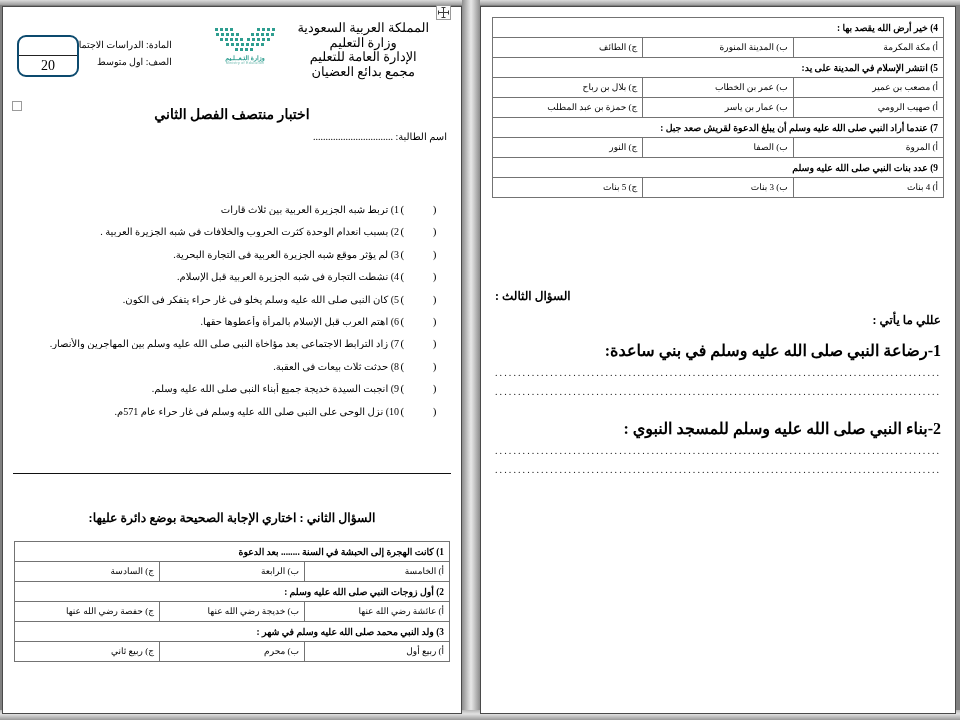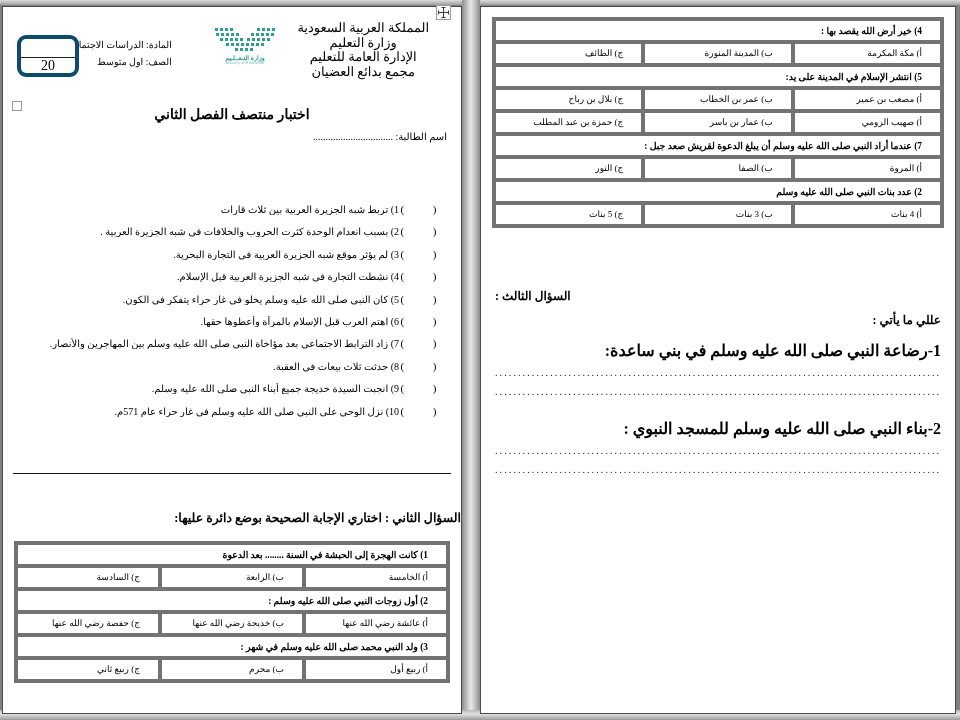--- a/index.html
+++ b/index.html
@@ -139,21 +139,21 @@
     font-family: "Liberation Sans", sans-serif;
   }
 
   
   .score-box {
     position: absolute;
     left: 14px;
     top: 28px;
     width: 62px;
     height: 42px;
-    border: 4px solid #0c4a6e;
+    border: 2px solid #0c4a6e;
     border-radius: 9px;
     box-sizing: border-box;
     overflow: hidden;
     background: #fff;
   }
   .score-box .divider {
     position: absolute;
     top: 18px; left: 0; right: 0;
     height: 1px;
     background: #222;
@@ -227,38 +227,38 @@
     right: 10px;
     left: 10px;
     border-top: 1px solid #111;
   }
 
   
   .q2-title {
     position: absolute;
     top: 503px;
     right: 0; left: 0;
-    text-align: right;
+    text-align: center;
     font-size: 12.4px;
     font-weight: bold;
   }
   .mcq-table {
     position: absolute;
     right: 11px;
     left: 11px;
     border-collapse: collapse;
     table-layout: fixed;
     width: calc(100% - 22px);
   }
   #q2-table { top: 534px; }
   #q3-table { top: 10px; right: 11px; left: 11px; }
 
   .mcq-table td {
-    border: 4px solid #737373;
-    padding: 2px 18px 3px 5px;
+    border: 1px solid #737373;
+    padding: 2px 5px 3px 5px;
     font-size: 9px;
     vertical-align: middle;
     height: 14px;
     white-space: nowrap;
     overflow: hidden;
   }
   .mcq-table td.stem {
     font-weight: bold;
     text-align: right;
     font-size: 9.4px;
@@ -505,21 +505,21 @@
           </tr>
           <tr>
             <td class="stem" colspan="3">7) عندما أراد النبي صلى الله عليه وسلم أن يبلغ الدعوة لقريش صعد جبل :</td>
           </tr>
           <tr>
             <td class="opt">أ) المروة</td>
             <td class="opt">ب) الصفا</td>
             <td class="opt">ج) النور</td>
           </tr>
           <tr>
-            <td class="stem" colspan="3">2) عدد بنات النبي صلى الله عليه وسلم</td>
+            <td class="stem" colspan="3">9) عدد بنات النبي صلى الله عليه وسلم</td>
           </tr>
           <tr>
             <td class="opt">أ) 4 بنات</td>
             <td class="opt">ب) 3 بنات</td>
             <td class="opt">ج) 5 بنات</td>
           </tr>
         </tbody>
       </table>
 
       <div class="q3-wrap">

